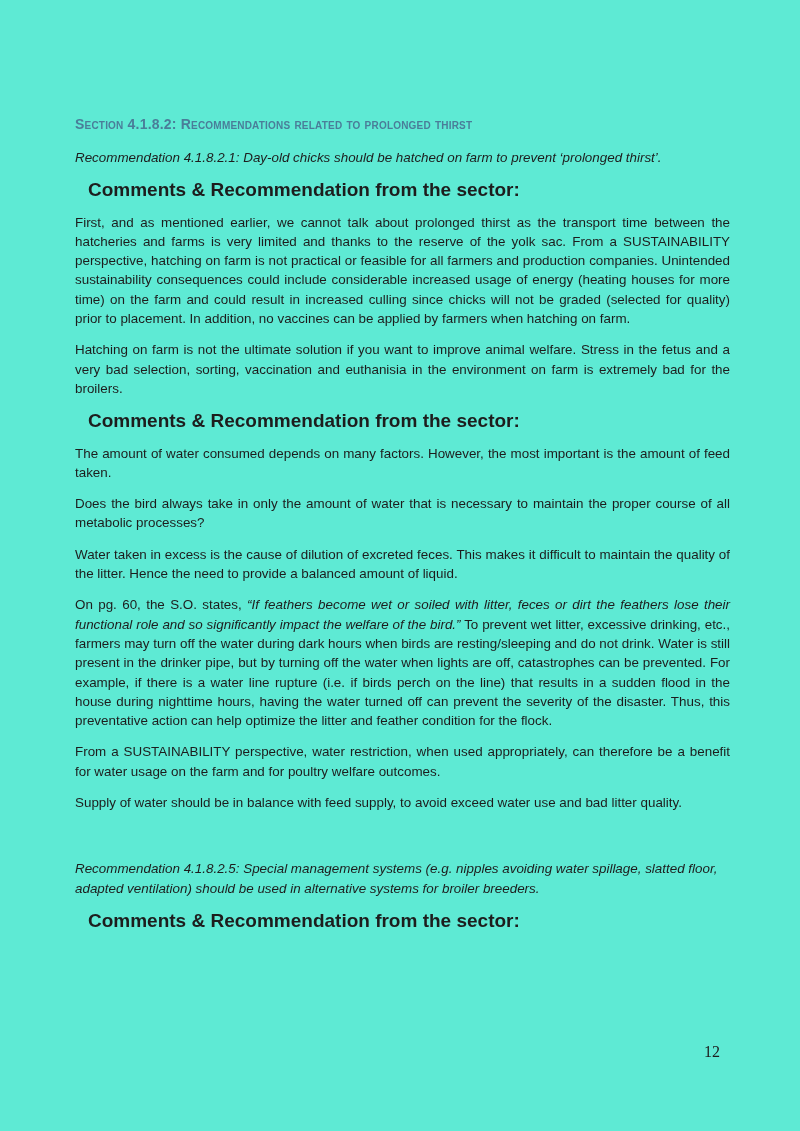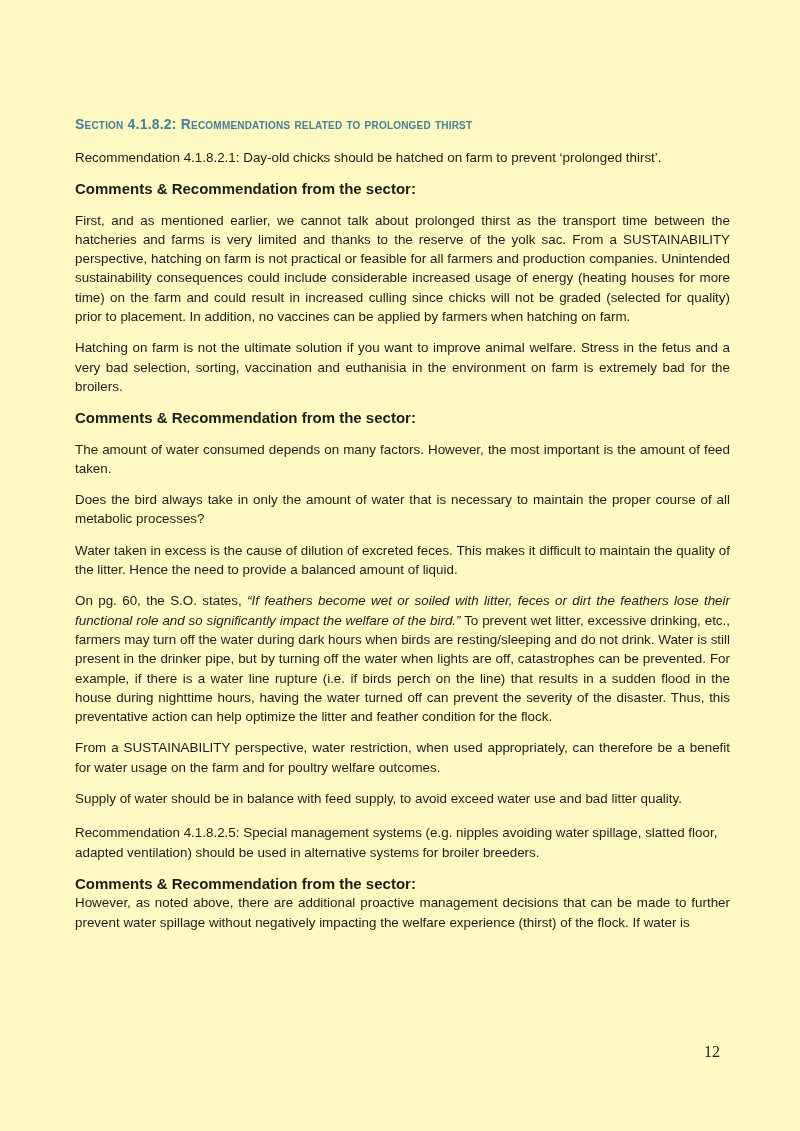--- a/index.html
+++ b/index.html
@@ -1,58 +1,59 @@
 <!DOCTYPE html>
 <html><head>
 <meta charset="utf-8">
 <style>
   html, body { margin: 0; padding: 0; background: #ffffff; }
   .page {
     position: relative;
     width: 800px;
     height: 1131px;
-    background: #fef9c3;
+    background: #5eead4;
     font-family: "Liberation Sans", "DejaVu Sans", sans-serif;
     color: #1d1d1d;
     overflow: hidden;
   }
   .content {
     position: absolute;
     left: 75px;
     top: 117px;
     width: 655px;
   }
   .section-heading {
     color: #4a7d99;
     font-weight: bold;
     font-variant: small-caps;
     font-size: 14px;
     letter-spacing: 0.2px;
     line-height: 15px;
     margin: 0 0 16px 0;
   }
   .rec-line {
+    font-style: italic;
     font-size: 13.4px;
     line-height: 19.3px;
     margin: 0 0 12px 0;
   }
   .comments-label {
     font-weight: bold;
-    font-size: 15px;
+    font-size: 19px;
     line-height: 19.3px;
-    margin: 0;
+    margin: 13px;
   }
   .para {
     font-size: 13.4px;
     line-height: 19.3px;
     text-align: justify;
     margin: 0 0 12px 0;
   }
   .para.attached { margin-top: 12px; }
-  .gap-extra { margin-top: 15px; }
+  .gap-extra { margin-top: 47px; }
   .quote-italic { font-style: italic; }
   .page-number {
     position: absolute;
     top: 1044px;
     right: 80px;
     font-size: 16px;
     line-height: 16px;
     color: #1d1d1d;
     font-family: Liberation Serif, serif;
   }
@@ -86,18 +87,17 @@
 
     <p class="para">From a SUSTAINABILITY perspective, water restriction, when used appropriately, can therefore be a benefit for water usage on the farm and for poultry welfare outcomes.</p>
 
     <p class="para">Supply of water should be in balance with feed supply, to avoid exceed water use and bad litter quality.</p>
 
     <p class="rec-line gap-extra">Recommendation 4.1.8.2.5: Special management systems (e.g. nipples avoiding water spillage, slatted floor, adapted ventilation) should be used in alternative systems for broiler breeders.</p>
 
     <p class="comments-label">Comments &amp; Recommendation from the sector:</p>
 
 
-    <p class="para">However, as noted above, there are additional proactive management decisions that can be made to further prevent water spillage without negatively impacting the welfare experience (thirst) of the flock. If water is</p>
 
   </div>
 
   <div class="page-number">12</div>
 </div>
 
 </body></html>

